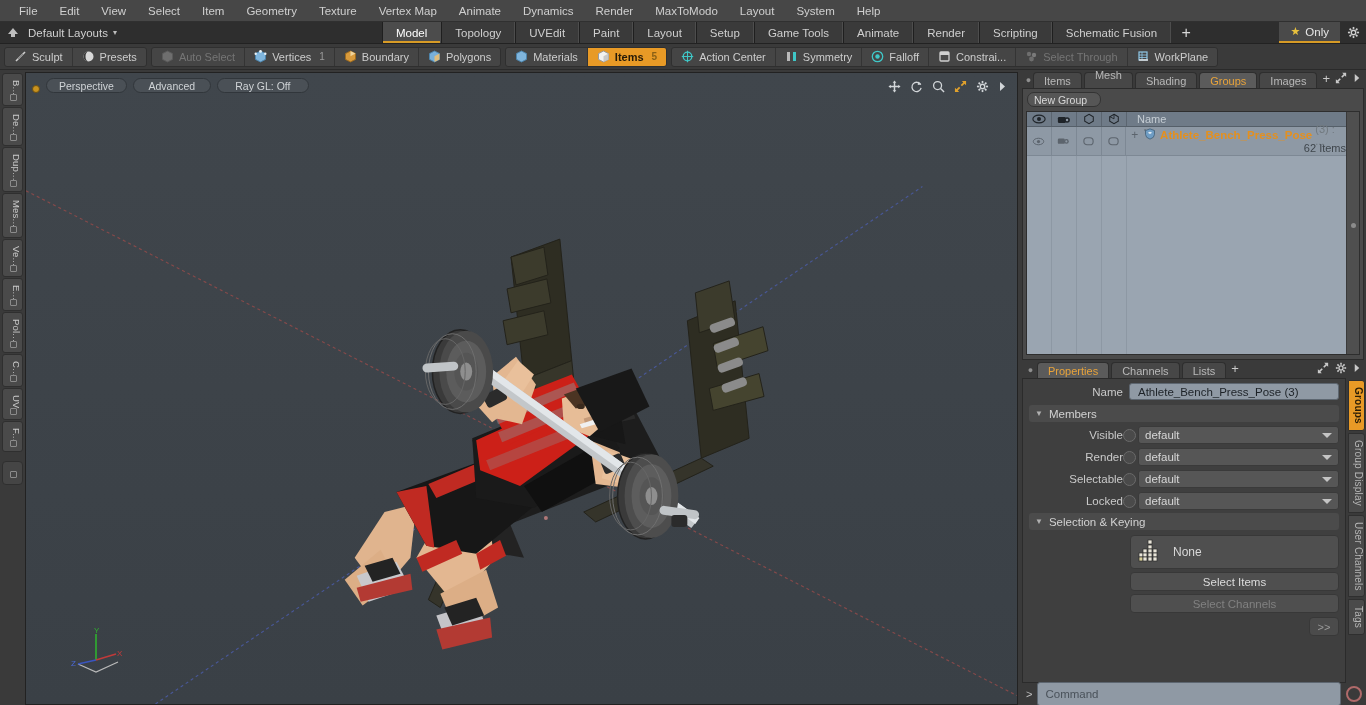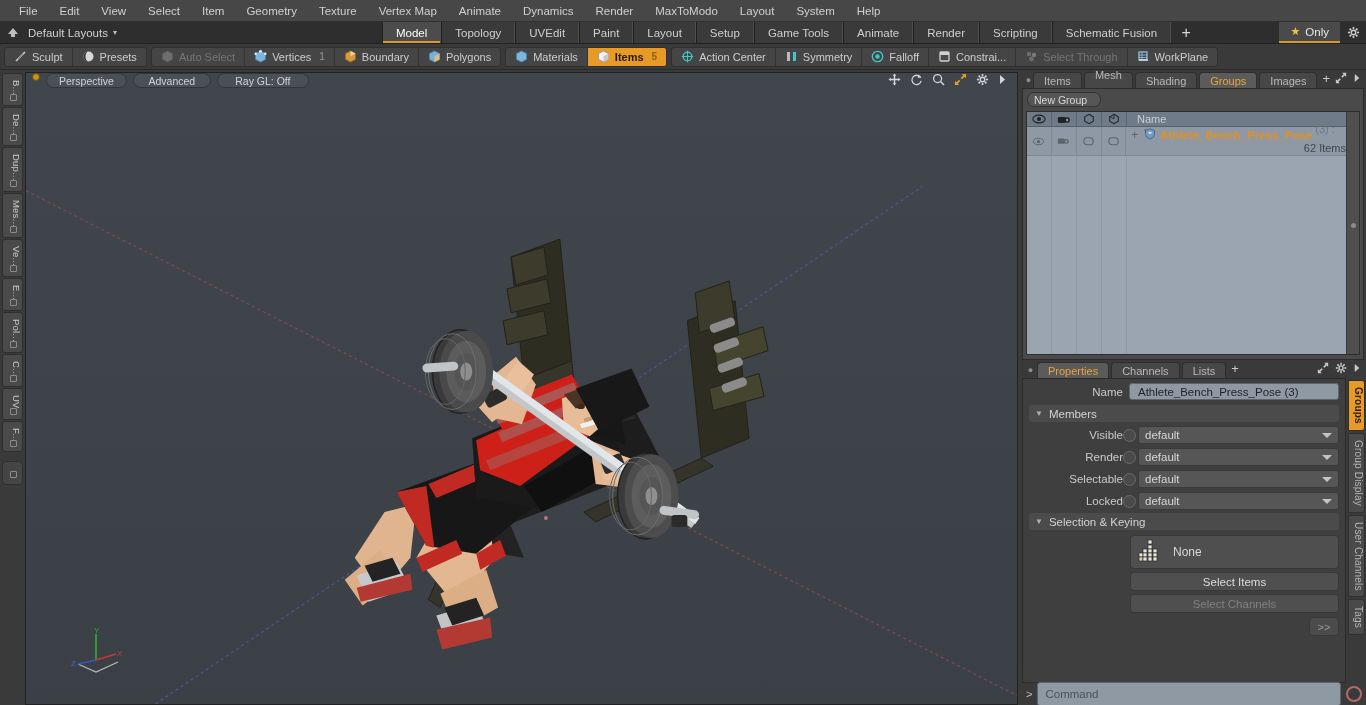--- a/index.html
+++ b/index.html
@@ -60,21 +60,21 @@
            writing-mode:vertical-rl; text-orientation:mixed; font-size:9.5px; text-align:center;
            padding:6px 0 10px 0; position:relative; letter-spacing:0.2px; }
   .lrtab::after { content:""; position:absolute; left:7px; bottom:4px; width:5px; height:5px;
                   border:1px solid #8b8b8b; border-radius:1px; }
   .lrbox { margin-top:8px; width:21px; height:24px; background:#454545; border:1px solid #2f2f2f; border-radius:4px; position:relative; }
   .lrbox::after { content:""; position:absolute; left:7px; top:9px; width:5px; height:5px; border:1px solid #8b8b8b; border-radius:1px; }
 
   
   .vpwrap { flex:1 1 auto; min-width:0; display:flex; flex-direction:column; padding:2px 2px 0 0; }
   .viewport { position:relative; flex:1 1 auto; background:#3e444a; border:1px solid #222; overflow:hidden; }
-  .vp-header { position:absolute; top:0; left:0; right:0; height:20px; display:flex; align-items:flex-start;
+  .vp-header { position:absolute; top:0; left:0; right:0; height:20px; display:flex; align-items:flex-end;
                padding:0 6px; gap:6px; z-index:5; }
   .vp-dot { width:8px; height:8px; border-radius:50%; background:#c8921f; border:1px solid #6b4f12; flex:0 0 8px; }
   .vpbtn { height:15px; min-width:78px; padding:0 12px; background:#4a5056; border:1px solid #31363b; border-radius:8px;
            color:#cfd3d6; font-size:10.5px; display:flex; align-items:center; justify-content:center; }
   .vp-hicons { margin-left:auto; display:flex; align-items:center; gap:9px; padding-right:4px; }
   .vp-hicons .hi { color:#d2d6d9; display:flex; align-items:center; }
 
   .vp-stats { position:absolute; right:8px; bottom:22px; text-align:right; font-size:11px; line-height:15px; color:#cfd3d6; z-index:4; }
   .vp-stats .hl { color:#e59a2b; }
 

